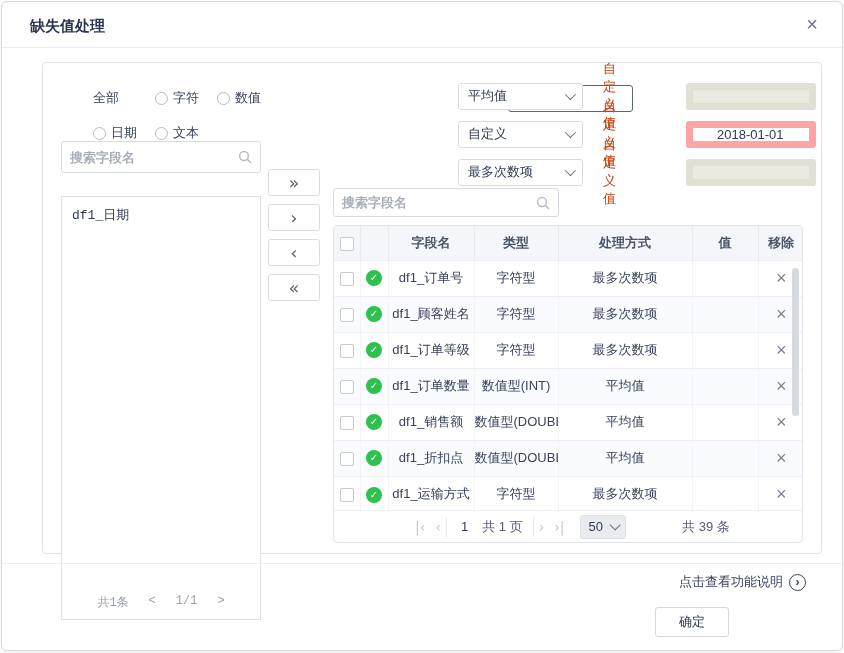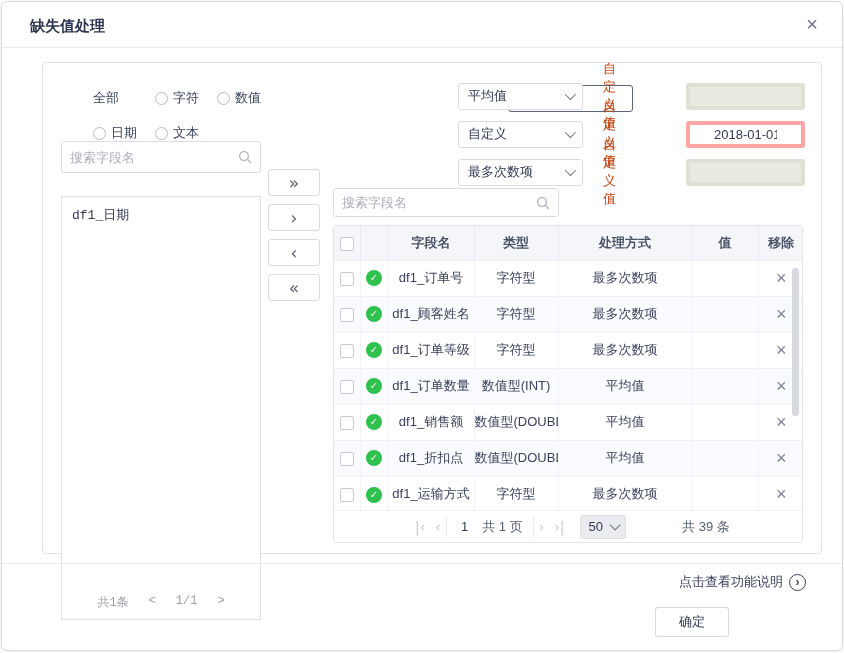--- a/index.html
+++ b/index.html
@@ -17,21 +17,21 @@
 
   
   .radio-grid { position:absolute; left:18px; top:26px; display:grid; grid-template-columns:62px 62px 66px; row-gap:17px;margin-left:32px; }
   .radio-item { display:flex; align-items:center; gap:5px; font-size:13px; color:#3a445c; cursor:pointer; }
   .radio-dot { width:13px; height:13px; border:1px solid #b5bac4; border-radius:50%; background:#fff; position:relative; flex:0 0 13px; }
   .radio-dot.sel { border-color:#5a6478; }
   .radio-dot.sel::after { content:""; position:absolute; left:3px; top:3px; width:5px; height:5px; border-radius:50%; background:#47506a; }
 
   
   .search-box { position:absolute; display:flex; align-items:center; border:1px solid #d9dce3; border-radius:3px; background:#fff; padding:0 8px; }
-  .search-box input { border:none; outline:none; flex:1; font-size:13px; color:#303a52; font-family:inherit; background:transparent; min-width:0; }
+  .search-box input { border:none; outline:none; flex:1; font-size:13px; color:#303a52; font-family:inherit; background:transparent; min-width:0;font-weight:bold; }
   .search-box input::placeholder { color:#a9aeb8; }
   .sb-left { left:18px; top:78px; width:200px; height:32px; }
   .sb-table { left:290px; top:125px; width:226px; height:29px; }
   .mag { flex:0 0 14px; }
 
   
   .listbox { position:absolute; left:18px; top:133px; width:200px; height:424px; border:1px solid #dfe1e7; background:#fff;font-family:Liberation Mono, monospace; }
   .list-item { padding:9px 10px 6px; font-size:13px; color:#303a52; cursor:pointer; }
   .list-footer { position:absolute; left:0; right:0; bottom:8px; text-align:right; font-size:12px; color:#9aa0ab; display:flex; justify-content:center; gap:20px; }
   .list-footer .nav { cursor:pointer; }
@@ -39,21 +39,21 @@
   
   .transfer { position:absolute; left:225px; top:106px; display:flex; flex-direction:column; gap:8px; }
   .tbtn { width:52px; height:27px; border:1px solid #d9dce3; border-radius:3px; background:#fff; color:#5a6270; font-size:17px; line-height:24px; text-align:center; cursor:pointer; font-family:"DejaVu Sans",sans-serif; }
 
   
   .batch-row { position:absolute; height:26px; display:flex; align-items:center; }
   .sel { position:absolute; left:415px; width:125px; height:27px; border:1px solid #d9dce3; border-radius:3px; background:#fff; display:flex; align-items:center; padding:0 9px; cursor:pointer; }
   .sel .sel-txt { flex:1; font-size:13px; color:#303a52; white-space:nowrap; overflow:hidden; }
   .chev { width:8px; height:8px; border-right:1.5px solid #6a7180; border-bottom:1.5px solid #6a7180; transform:rotate(45deg) translateY(-2px); flex:0 0 8px; }
   .cv-lbl { position:absolute; left:560px; font-size:13px; color:#c2410c; }
-  .cv-input { position:absolute; left:643px; width:119px; height:27px; border:4px solid #fca5a5; border-radius:3px; font-size:13px; color:#303a52; padding:0 24px; font-family:inherit; outline:none; }
+  .cv-input { position:absolute; left:643px; width:130px; height:27px; border:7px solid #fca5a5; border-radius:3px; font-size:13px; color:#303a52; padding:0 24px; font-family:inherit; outline:none; }
   .cv-input:disabled { background:#eaeae1; border-color:#e0e0d5; }
   .br-0 { top:20px; } .br-1 { top:58px; } .br-2 { top:96px; }
 
   
   .tbl-wrap { position:absolute; left:290px; top:162px; width:470px; height:318px; border:1px solid #e2e4e9; border-radius:4px; background:#fff; overflow:hidden; }
   table { border-collapse:collapse; table-layout:fixed; width:470px; }
   col.c0{width:26px} col.c1{width:28px} col.c2{width:86px} col.c3{width:84px} col.c4{width:134px} col.c5{width:66px} col.c6{width:46px}
   thead th { height:34px; background:#f5f6fa; font-size:13px; font-weight:bold; color:#4a5468; border-right:1px solid #e8eaef; white-space:nowrap; overflow:hidden; }
   thead th:last-child { border-right:none; }
   tbody td { height:36px; text-align:center; font-size:13px; color:#39425a; border-top:1px solid #eef0f4; border-right:1px solid #f2f4f8; white-space:nowrap; overflow:hidden; }

